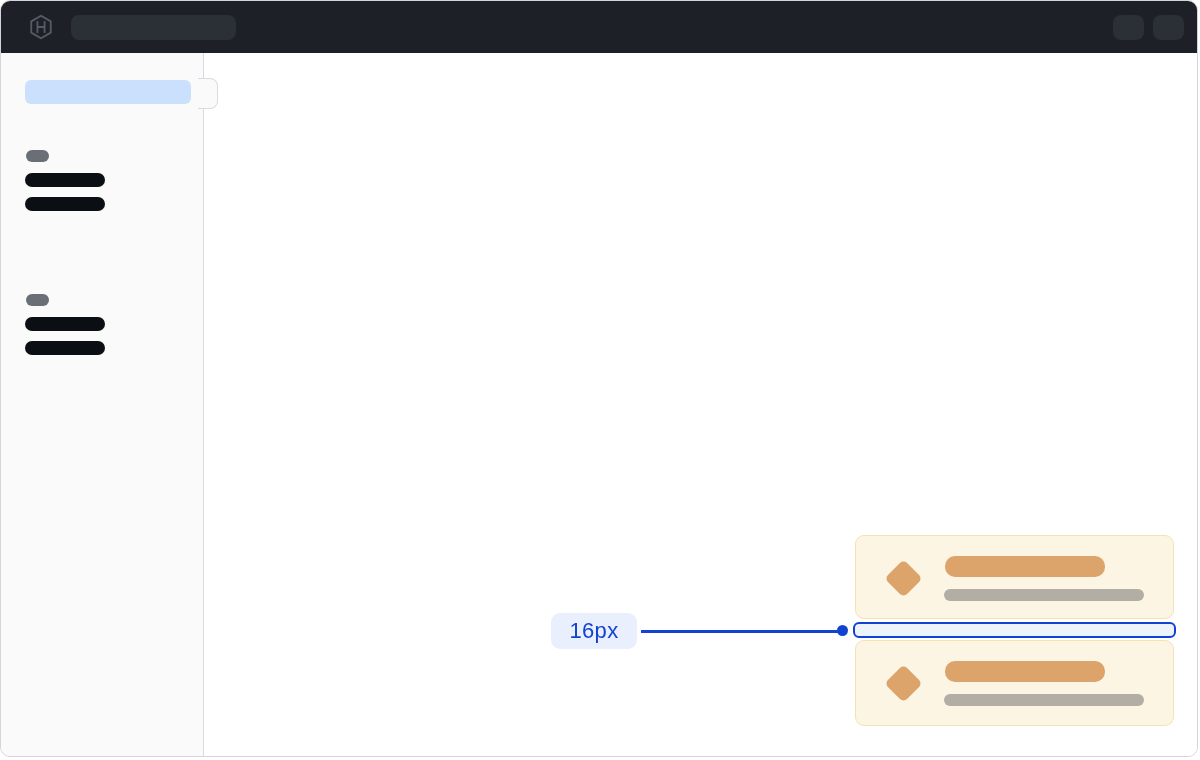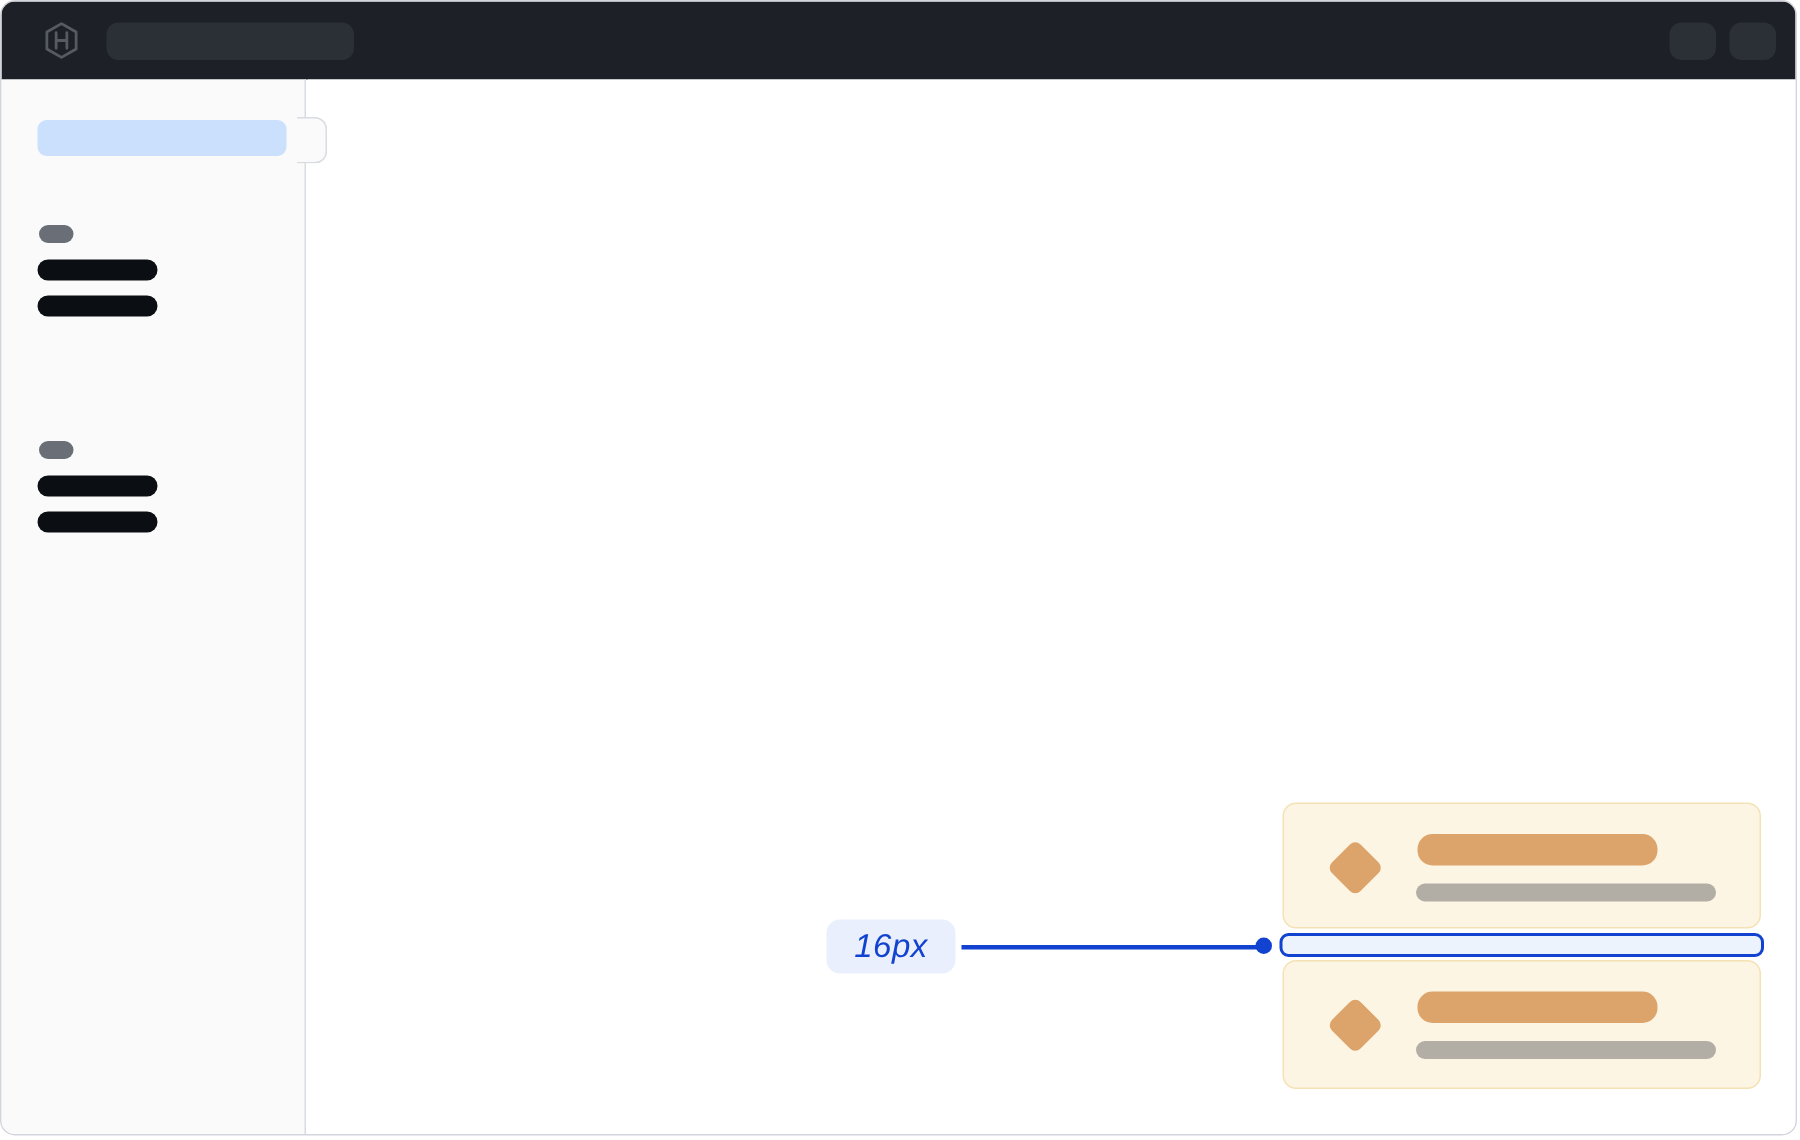--- a/index.html
+++ b/index.html
@@ -150,21 +150,20 @@
     position: absolute; left: 550px; top: 612px;
     width: 86px; height: 36px;
     border-radius: 9px;
     background: var(--label-pill-bg, #e9effc);
     color: var(--accent-blue, #1243d0);
     font-size: 22px;
     font-weight: 500;
     display: flex; align-items: center; justify-content: center;
     letter-spacing: 0.3px;
     z-index: 5;
-    font-style: italic;
   }
 </style>
 </head>
 <body>
 
 <div class="frame">
 
   <div class="topnav">
     <svg class="logo" viewBox="0 0 24 24" fill="none" stroke="#565b63" stroke-width="1.7" stroke-linejoin="round" stroke-linecap="round">
       <path d="M12 1.6 L21 6.8 V17.2 L12 22.4 L3 17.2 V6.8 Z"></path>

